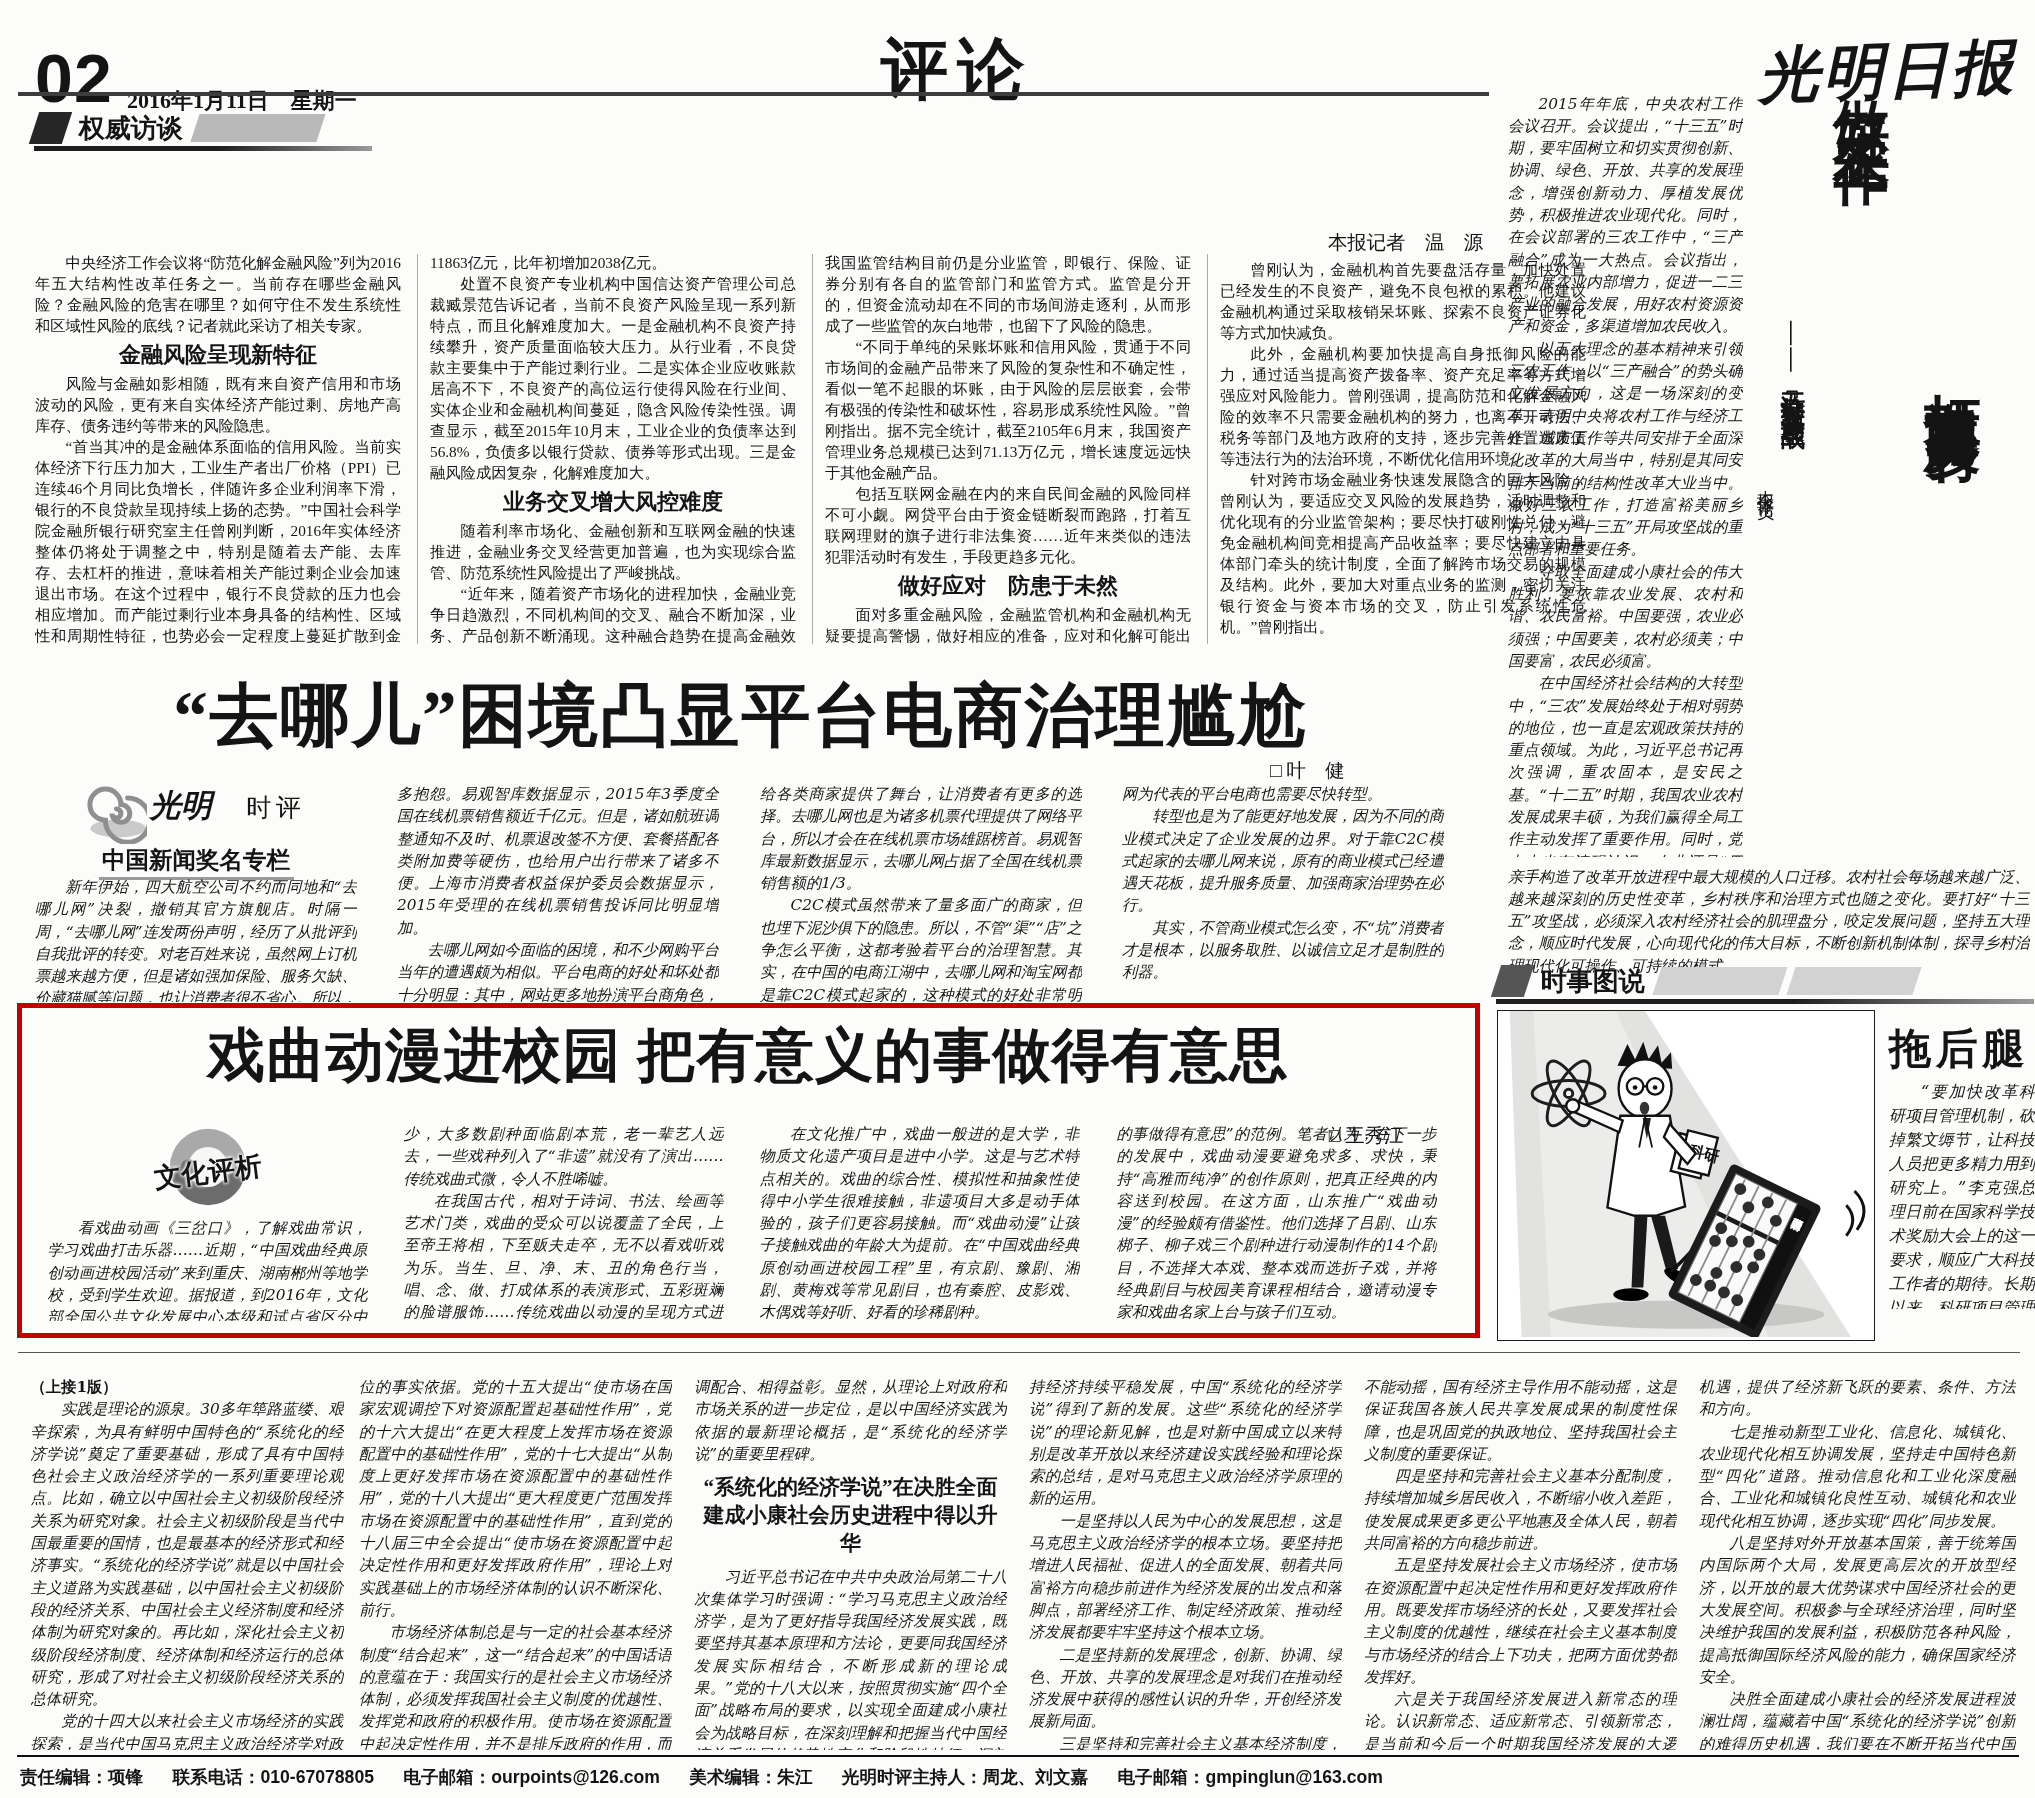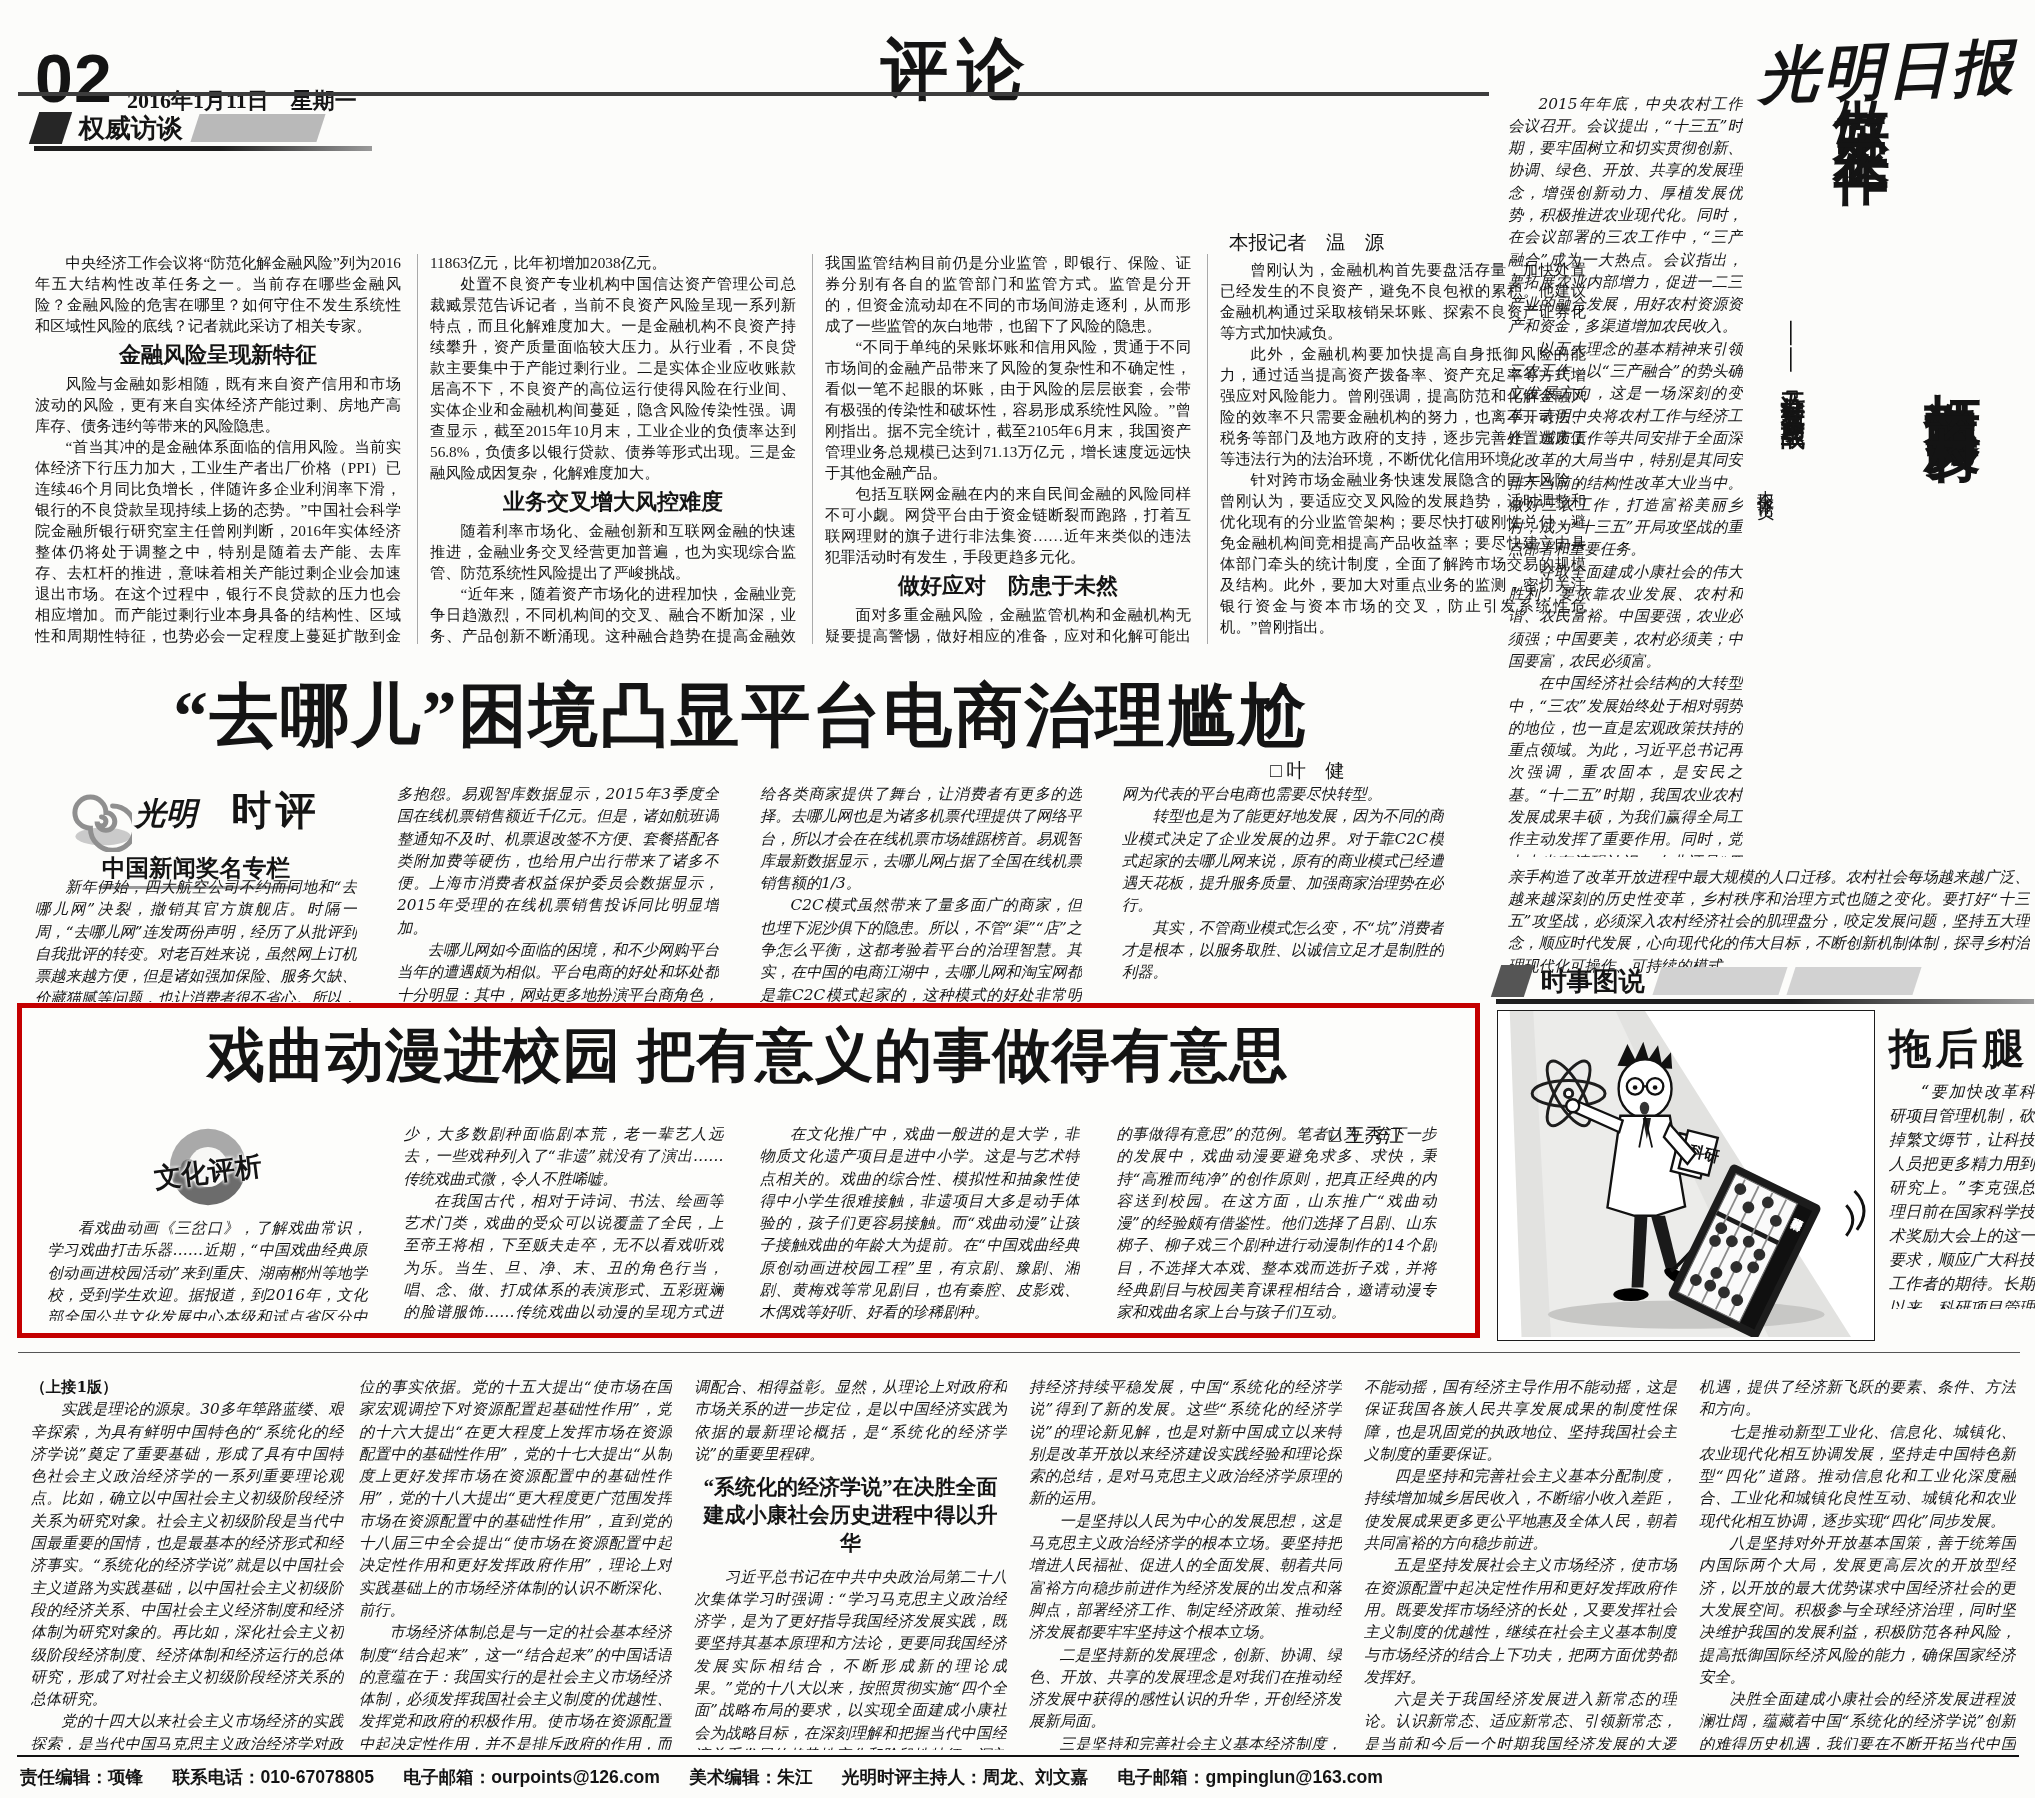--- a/index.html
+++ b/index.html
@@ -8,21 +8,21 @@
   .abs{position:absolute;}
   .p{margin:0;text-indent:2em;text-align:justify;}
   .noindent{text-indent:0;}
   .body-text{font-size:15.3px;line-height:21px;}
   .kai{font-family:"DejaVu Serif",serif;font-style:italic;font-size:15.3px;line-height:22.3px;}
   .col{position:absolute;overflow:hidden;}
   .subhead{font-weight:bold;text-align:center;font-size:22px;margin:8.2px 0;text-indent:0;font-style:normal;}
   .hairline-v{position:absolute;width:0.6px;background:#a9a9a9;}
   .rule-h{position:absolute;background:#3d3d3d;}
   .headline{font-weight:bold;line-height:1.05;text-align:center;}
-  .byline{font-size:19.4px;}
+  .byline{font-size:19.4px;text-align:center;}
   .vert{writing-mode:vertical-rl;}
   .vert-up{writing-mode:vertical-rl;text-orientation:upright;}
   .tag{position:absolute;display:flex;align-items:center;height:32px;}
   .tag-notch{width:33px;height:32px;background:#262626;transform:skewX(-18deg);}
   .tag-label{font-size:26px;font-weight:bold;margin:0 11.8px;white-space:nowrap;font-family:"Liberation Serif",serif;}
   .tag-gray{width:126px;height:28px;background:#b9b9b9;transform:skewX(-18deg);margin-right:8.2px;}
   .tag-gray.light{background:#d2d2d2;}
   .tag-bar{position:absolute;height:5.3px;background:linear-gradient(90deg,#1e1e1e 55%,#9a9a9a);}
   .bold{font-weight:bold;}
   .redbox{position:absolute;border:5.9px solid #c40000;background:#fdfdfb;}
@@ -84,21 +84,21 @@
   <div class="abs headline" style="left:23.5px;top:680px;width:1434px;font-size:69px;letter-spacing:1.8px;">“去哪儿”困境凸显平台电商治理尴尬</div>
   <div class="abs byline" style="left:1270px;top:757px;">□ 叶　健</div>
 
   <div class="col" style="left:35px;top:783px;width:322px;height:219px;">
     <div class="logo-banner" style="height:93px;">
       <svg width="61" height="61" viewBox="0 0 110 110" style="vertical-align:middle">
         <ellipse cx="58" cy="82" rx="50" ry="16" fill="#b5b5b5" opacity="0.7"></ellipse>
         <path d="M55,55 m0,-8 a8,8 0 1,1 -8,8 a16,16 0 1,0 16,-16 a28,28 0 1,0 -28,28 a40,40 0 1,0 40,-40" fill="none" stroke="#8f8f8f" stroke-width="9" stroke-linecap="round"></path>
       </svg>
       <span style="font-style:italic;font-weight:bold;font-size:31px;">光明</span>
-      <span style="font-weight:bold;font-size:40px;letter-spacing:4.7px;margin-left:32px;">时评</span>
+      <span style="font-weight:normal;font-size:25px;letter-spacing:4.7px;margin-left:32px;">时评</span>
       <div style="font-weight:bold;font-size:23.5px;border-bottom:3.5px solid #9a9a9a;display:inline-block;padding:0 3.5px 1.2px 3.5px;">中国新闻奖名专栏</div>
     </div>
     <p class="p kai">新年伊始，四大航空公司不约而同地和“去哪儿网”决裂，撤销其官方旗舰店。时隔一周，“去哪儿网”连发两份声明，经历了从批评到自我批评的转变。对老百姓来说，虽然网上订机票越来越方便，但是诸如强加保险、服务欠缺、价藏猫腻等问题，也让消费者很不省心。所以，这次航空公司的“敲山震虎”，也是对在线机票行业的警示。</p>
 
   </div>
   <div class="col" style="left:397px;top:783px;width:322px;height:219px;">
     <p class="p kai noindent">多抱怨。易观智库数据显示，2015年3季度全国在线机票销售额近千亿元。但是，诸如航班调整通知不及时、机票退改签不方便、套餐搭配各类附加费等硬伤，也给用户出行带来了诸多不便。上海市消费者权益保护委员会数据显示，2015年受理的在线机票销售投诉同比明显增加。</p>
     <p class="p kai">去哪儿网如今面临的困境，和不少网购平台当年的遭遇颇为相似。平台电商的好处和坏处都十分明显：其中，网站更多地扮演平台商角色，吸引各路商家入驻，再由商家</p>
   </div>
   <div class="col" style="left:760px;top:783px;width:322px;height:219px;">

